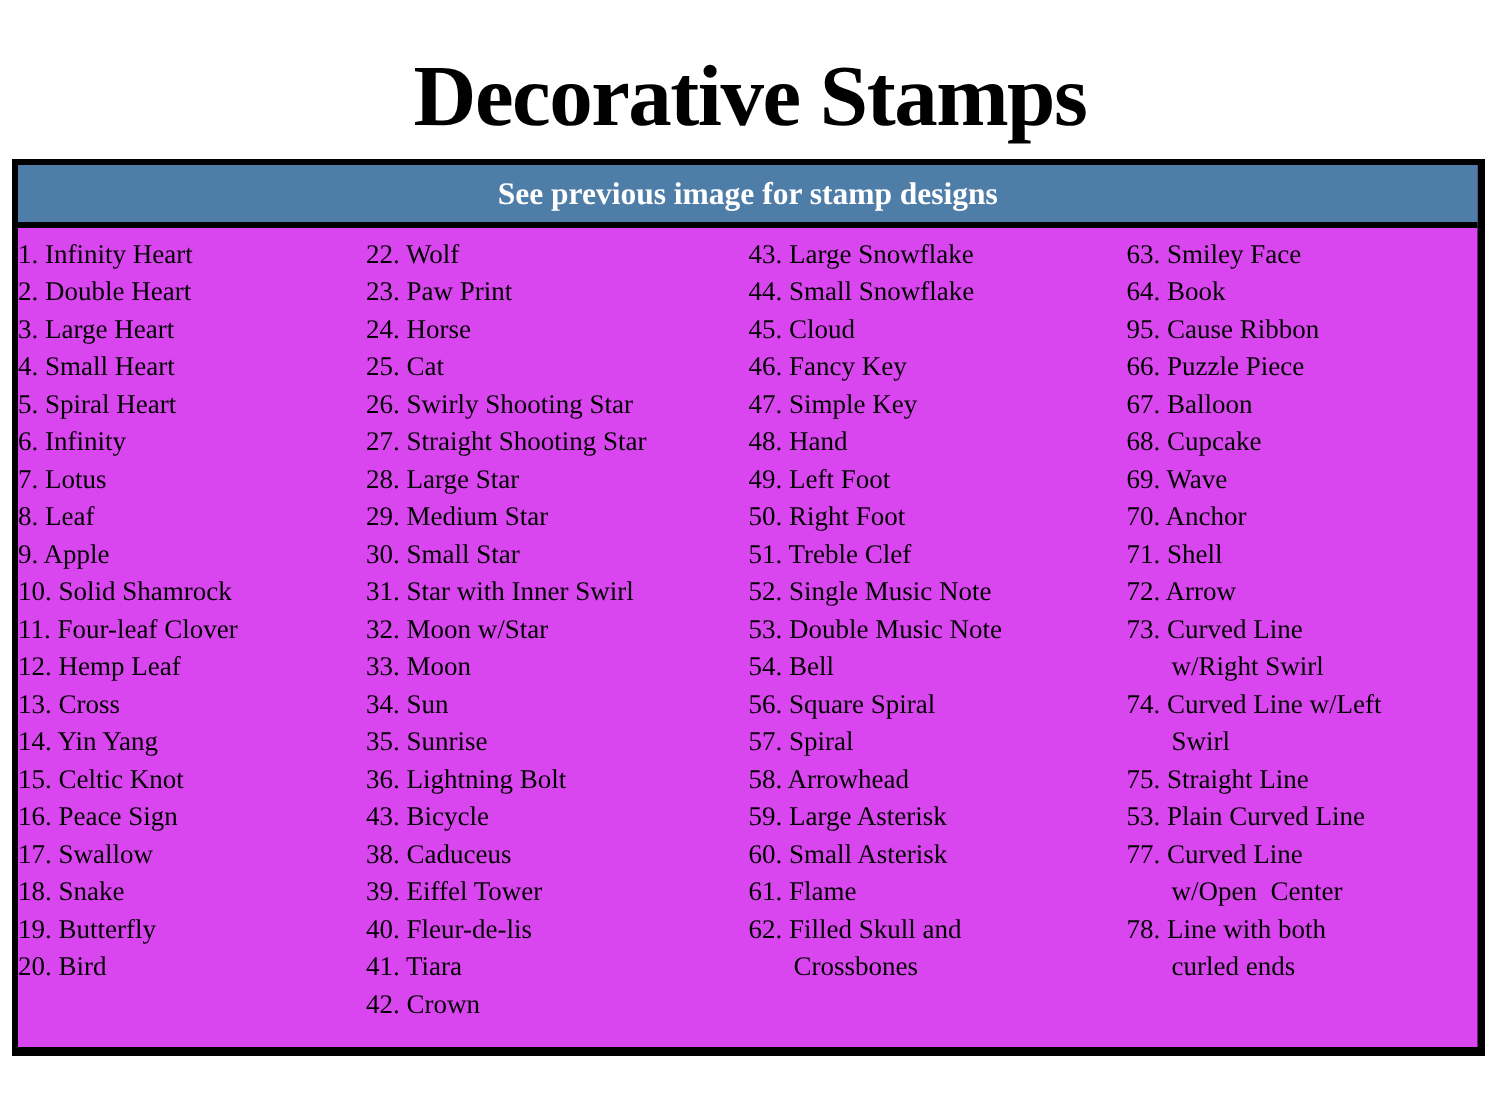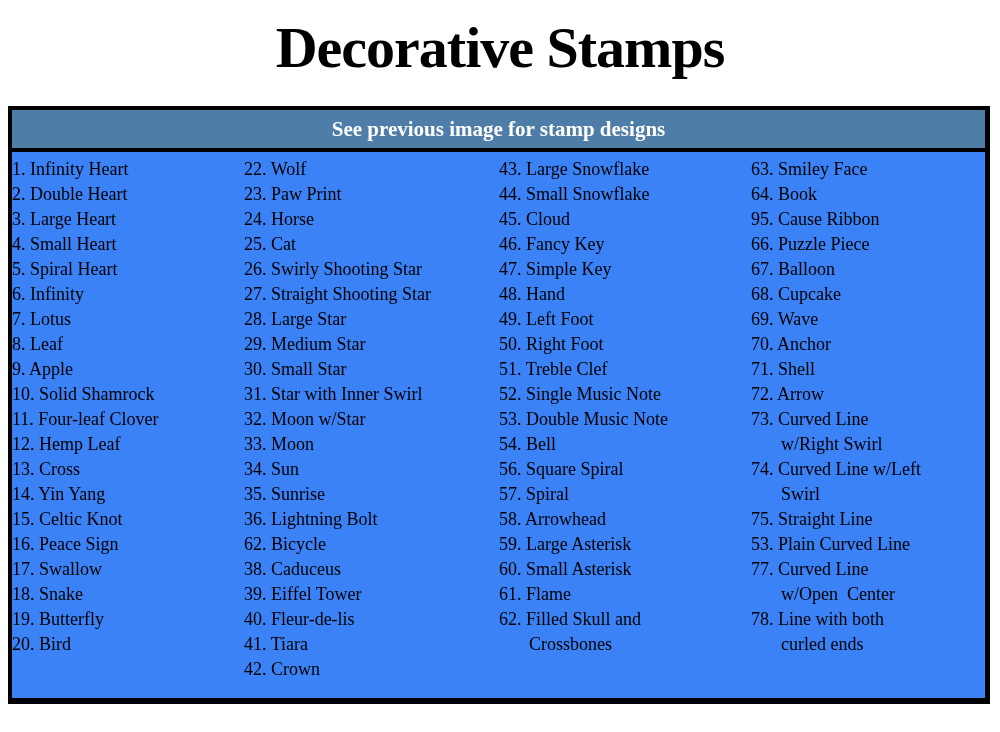--- a/index.html
+++ b/index.html
@@ -10,38 +10,38 @@
   body {
     width: 1000px;
     height: 732px;
     position: relative;
     overflow: hidden;
     font-family: "Liberation Serif", "DejaVu Serif", serif;
     color: #000000;
   }
   .page-title {
     margin: 0;
-    padding-top: 16px;
+    padding-top: 32px;
     text-align: center;
     font-size: 58px;
     line-height: 64px;
     font-weight: bold;
     letter-spacing: -1px;
   }
   .list-box {
     position: absolute;
     left: 8px;
     top: 106px;
     width: 982px;
     height: 598px;
     box-sizing: border-box;
     border: 4px solid #000000;
     border-right-width: 5px;
     border-bottom-width: 6px;
-    background: #3b82f6;
+    background: #d946ef;
   }
   .banner {
     height: 38px;
     background: #4E7DA8;
     border-bottom: 4px solid #000000;
     display: flex;
     align-items: center;
     justify-content: center;
     color: #ffffff;
     font-weight: bold;
@@ -105,21 +105,21 @@
         <div class="item">27. Straight Shooting Star</div>
         <div class="item">28. Large Star</div>
         <div class="item">29. Medium Star</div>
         <div class="item">30. Small Star</div>
         <div class="item">31. Star with Inner Swirl</div>
         <div class="item">32. Moon w/Star</div>
         <div class="item">33. Moon</div>
         <div class="item">34. Sun</div>
         <div class="item">35. Sunrise</div>
         <div class="item">36. Lightning Bolt</div>
-        <div class="item">62. Bicycle</div>
+        <div class="item">43. Bicycle</div>
         <div class="item">38. Caduceus</div>
         <div class="item">39. Eiffel Tower</div>
         <div class="item">40. Fleur-de-lis</div>
         <div class="item">41. Tiara</div>
         <div class="item">42. Crown</div>
       </div>
     <div class="col col-3">
         <div class="item">43. Large Snowflake</div>
         <div class="item">44. Small Snowflake</div>
         <div class="item">45. Cloud</div>

